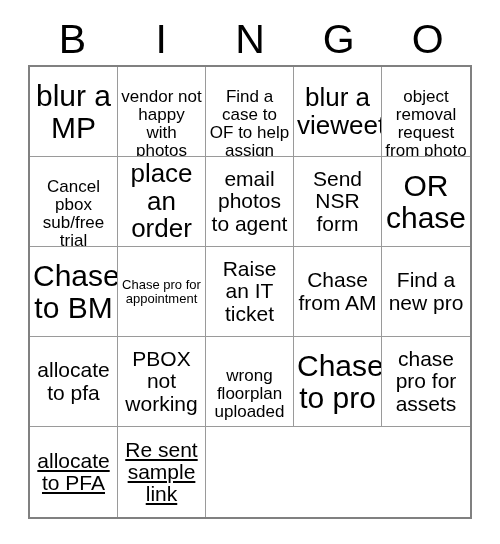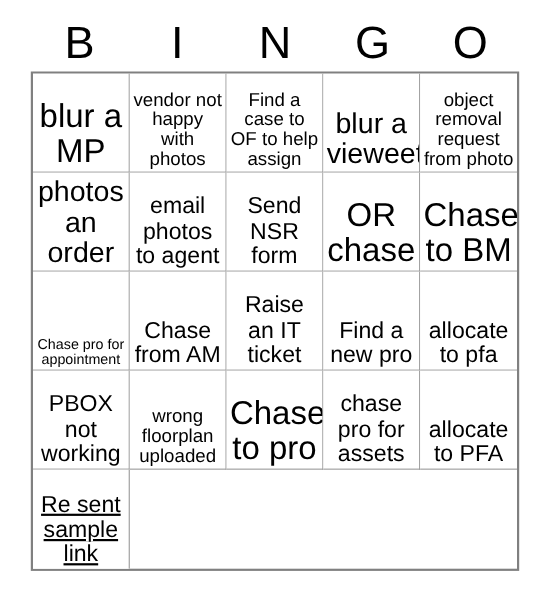--- a/index.html
+++ b/index.html
@@ -46,21 +46,21 @@
     border-top: 2px solid #808080;
     border-left: 2px solid #808080;
     border-right: 2px solid #808080;
     border-bottom: 2px solid #808080;
     box-sizing: content-box;
   }
   .cell {
     border-right: 1px solid #9a9a9a;
     border-bottom: 1px solid #9a9a9a;
     display: flex;
-    align-items: flex-end;
+    align-items: center;
     justify-content: center;
     text-align: center;
     padding: 2px 3px;
     box-sizing: border-box;
     overflow: hidden;
     background: #ffffff;
   }
   .cell:nth-child(5n) { border-right: none; }
   .cell:nth-child(n+21) { border-bottom: none; text-decoration: underline; }
 
@@ -100,42 +100,45 @@
       <div class="cell">
         <span class="cell-text fs-sm">Find a case to OF to help assign</span>
       </div>
       <div class="cell">
         <span class="cell-text fs-lg">blur a vieweet</span>
       </div>
       <div class="cell">
         <span class="cell-text fs-sm">object removal request from photo</span>
       </div>
       <div class="cell">
-        <span class="cell-text fs-lg">photos an order</span>
+        <span class="cell-text fs-sm">Cancel pbox sub/free trial</span>
+      </div>
+      <div class="cell">
+        <span class="cell-text fs-lg">place an order</span>
       </div>
       <div class="cell">
         <span class="cell-text fs-md">email photos to agent</span>
       </div>
       <div class="cell">
         <span class="cell-text fs-md">Send NSR form</span>
       </div>
       <div class="cell">
         <span class="cell-text fs-xl">OR chase</span>
       </div>
       <div class="cell">
         <span class="cell-text fs-xl">Chase to BM</span>
       </div>
       <div class="cell">
         <span class="cell-text fs-xs">Chase pro for appointment</span>
       </div>
       <div class="cell">
-        <span class="cell-text fs-md">Chase from AM</span>
+        <span class="cell-text fs-md">Raise an IT ticket</span>
       </div>
       <div class="cell">
-        <span class="cell-text fs-md">Raise an IT ticket</span>
+        <span class="cell-text fs-md">Chase from AM</span>
       </div>
       <div class="cell">
         <span class="cell-text fs-md">Find a new pro</span>
       </div>
       <div class="cell">
         <span class="cell-text fs-md">allocate to pfa</span>
       </div>
       <div class="cell">
         <span class="cell-text fs-md">PBOX not working</span>
       </div>

